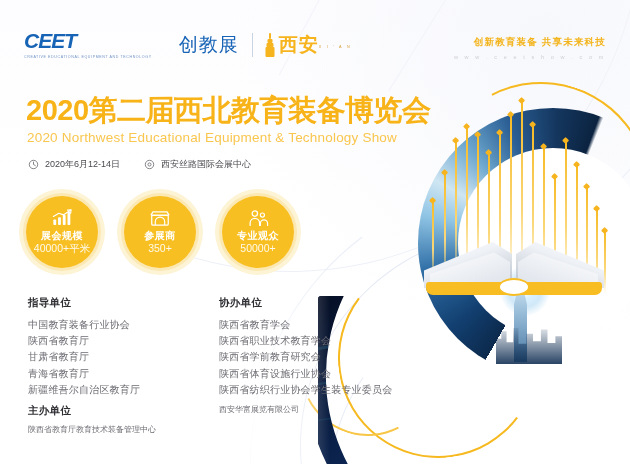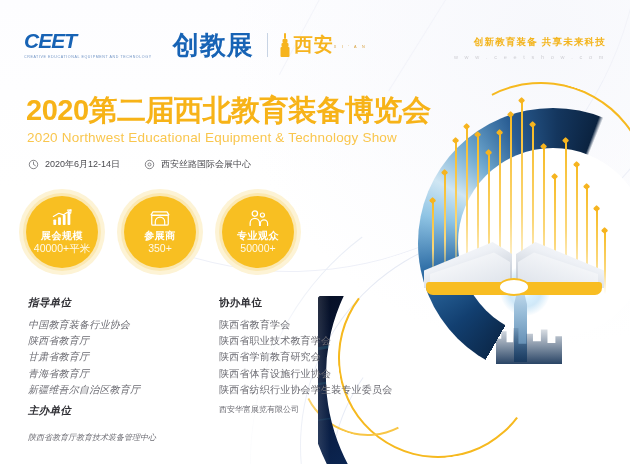--- a/index.html
+++ b/index.html
@@ -32,21 +32,21 @@
   .yarc{position:absolute;border-radius:50%;border-style:solid;border-color:transparent;pointer-events:none;}
   .yarc1{width:214px;height:214px;left:432px;top:82px;border-width:2px;border-top-color:#f6b91f;border-right-color:#f6b91f;transform:rotate(18deg);}
   .yarc2{width:196px;height:196px;left:338px;top:258px;border-width:2.5px;border-bottom-color:#f6b91f;border-left-color:#f6b91f;transform:rotate(-8deg);}
   .yarc3{width:132px;height:132px;left:300px;top:300px;border-width:2px;border-bottom-color:#f8c646;border-left-color:transparent;transform:rotate(18deg);}
 
   
   .header{position:absolute;left:24px;top:30px;display:flex;align-items:center;gap:9px;z-index:6;}
   .logo-mark{display:flex;flex-direction:column;gap:1px;}
   .ceet{font-size:21px;font-weight:bold;font-style:italic;letter-spacing:-1px;color:#1763b5;line-height:1;font-family:"Liberation Sans",sans-serif;}
   .ceet-sub{font-size:3.6px;letter-spacing:.6px;color:#6f93c4;white-space:nowrap;margin-top:3px;}
-  .cn-brand{font-size:26px;font-weight:bold;color:#1763b5;line-height:1;letter-spacing:1px;margin-left:12px;}
+  .cn-brand{font-size:19px;font-weight:normal;color:#1763b5;line-height:1;letter-spacing:1px;margin-left:18px;}
   .vsep{width:1px;height:24px;background:#c8d4e4;margin:0 4px;}
   .xian-wrap{display:flex;flex-direction:row;align-items:center;}
   .xian-row{display:flex;align-items:center;gap:4px;}
   .pagoda{width:9px;height:24px;position:relative;}
   .pagoda i{position:absolute;left:50%;transform:translateX(-50%);background:#f6b41f;display:block;border-radius:1px;}
   .xian-cn{font-size:19px;font-weight:bold;color:#f6b41f;line-height:1;letter-spacing:1px;}
   .xian-en{font-size:3.8px;letter-spacing:2.2px;color:#d9a23e;margin-top:4px;}
 
   .tagline{position:absolute;right:24px;top:36px;text-align:right;z-index:6;}
   .tagline .t1{font-size:9.5px;color:#f3b41c;letter-spacing:1.2px;white-space:nowrap;font-weight:bold;}
@@ -70,23 +70,23 @@
   .stat-l{font-size:10px;font-weight:bold;color:#ffffff;letter-spacing:.5px;line-height:1.1;}
   .stat-v{font-size:10.5px;color:#fffdf4;letter-spacing:0;line-height:1.2;opacity:.95;}
 
   
   .orgs{position:absolute;left:28px;top:296px;display:flex;gap:36px;z-index:6;}
   .col{display:flex;flex-direction:column;}
   .col-h{font-size:10.5px;font-weight:bold;color:#2e2e33;margin-bottom:7px;letter-spacing:.3px;}
   .col-i{font-size:10px;color:#6d6d74;line-height:1.62;letter-spacing:.2px;white-space:nowrap;}
 
   .orgs2{position:absolute;left:28px;top:404px;display:flex;gap:36px;z-index:6;}
-  .col2-h{font-size:10.5px;font-weight:bold;color:#2e2e33;margin-bottom:14px;letter-spacing:.3px;}
+  .col2-h{font-size:10.5px;font-weight:bold;color:#2e2e33;margin-bottom:6px;letter-spacing:.3px;}
   .col2-i{font-size:8px;color:#6d6d74;line-height:1.5;white-space:nowrap;}
-  .w1{width:155px;font-style:italic;}
+  .w1{width:155px;}
   .w2{width:200px;}
 
   
   .graphic{position:absolute;left:396px;top:82px;width:234px;height:236px;z-index:4;}
   .arch{position:absolute;left:22px;top:26px;width:190px;height:190px;border-radius:50%;
         border:40px solid transparent;
         background:
           linear-gradient(#fff,#fff) padding-box,
           conic-gradient(from 210deg at 50% 50%, #0c2a4d 0deg, #123f70 20deg, #2f6ea6 48deg, #8fc4e4 72deg, #cfe6f3 88deg, #6ea8cf 108deg, #2a5e94 130deg, #14365e 152deg, #0b2340 170deg, rgba(255,255,255,0) 172deg, rgba(255,255,255,0) 360deg) border-box;
         transform:rotate(0deg);}

